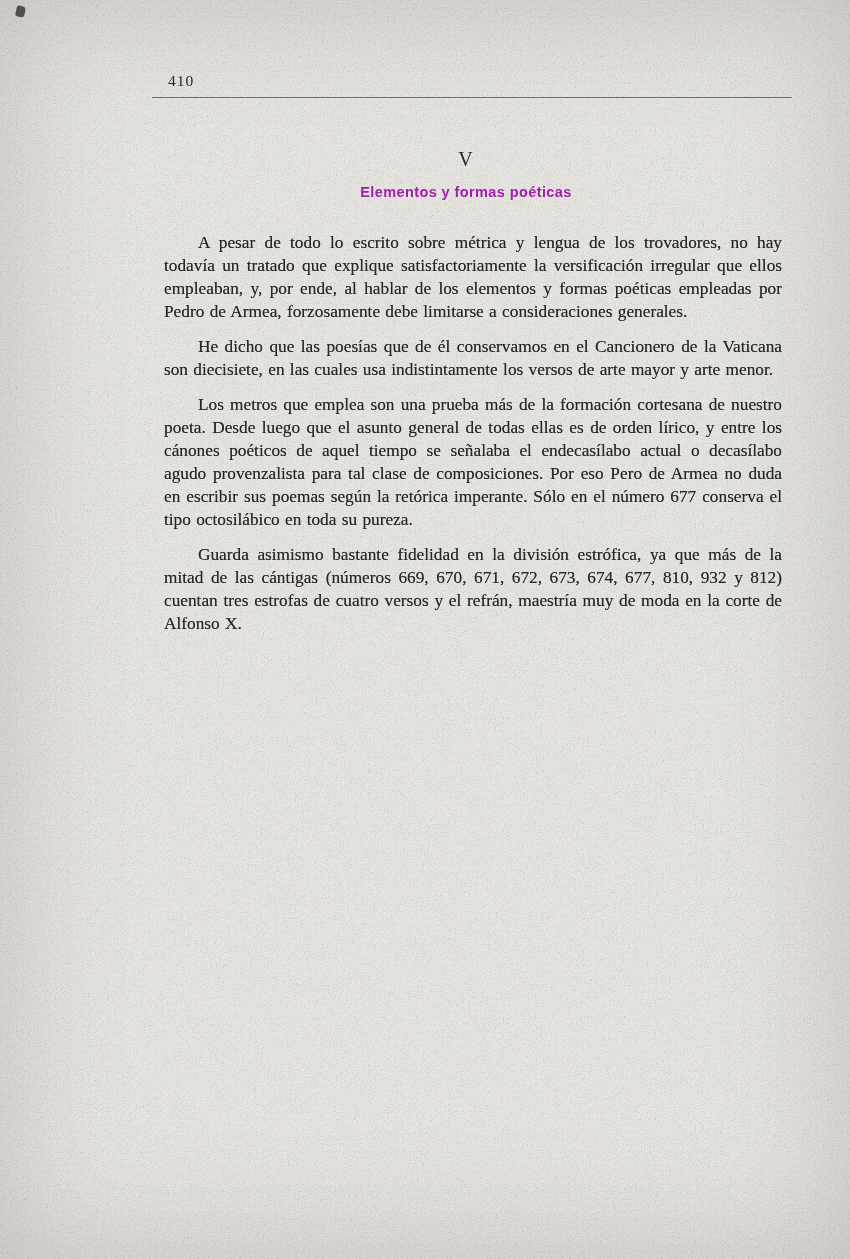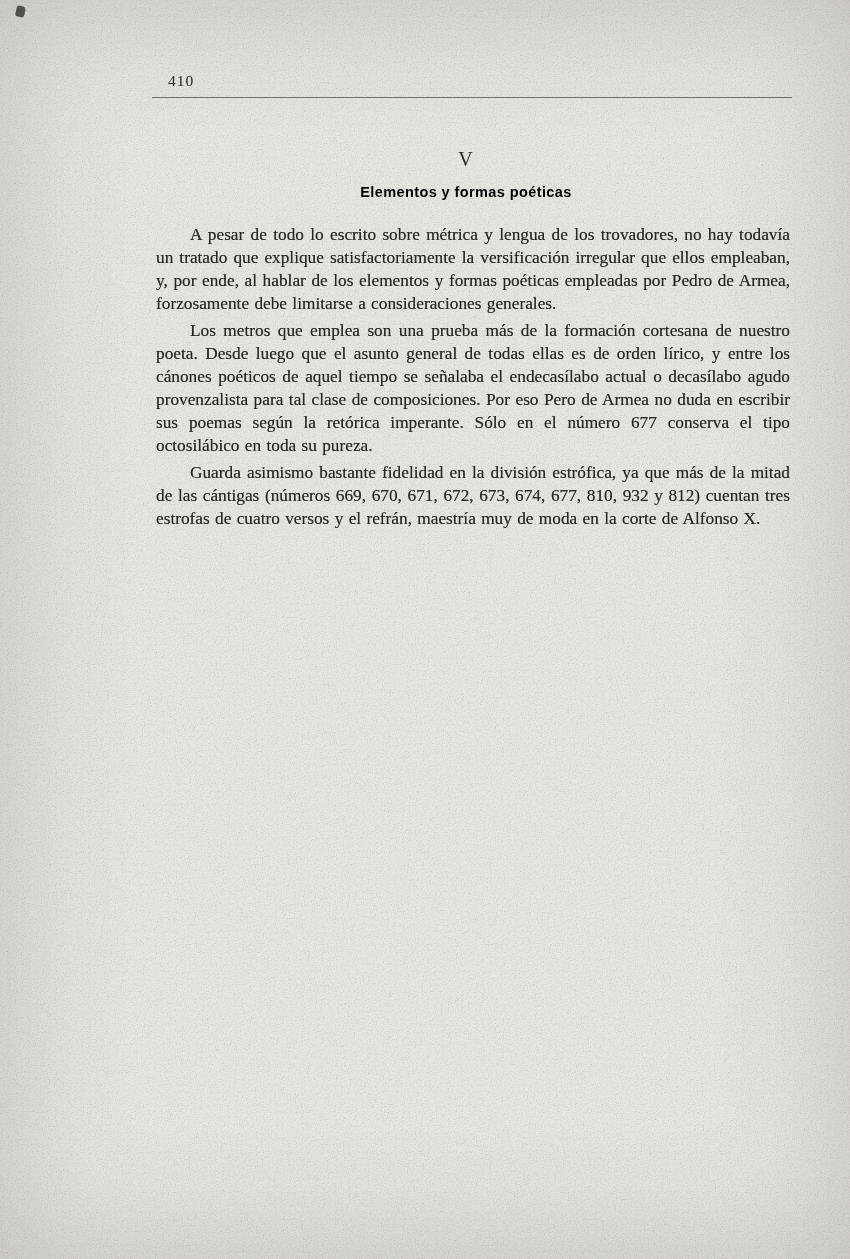--- a/index.html
+++ b/index.html
@@ -80,34 +80,34 @@
   .section-title {
     position: absolute;
     top: 184px;
     left: 152px;
     width: 628px;
     text-align: center;
     font-family: "Liberation Sans", "DejaVu Sans", sans-serif;
     font-weight: 700;
     font-size: 14.5px;
     letter-spacing: 0.4px;
-    color: #000000;
+    color: #a21caf;
   }
   .body-text {
     position: absolute;
     top: 219px;
     left: 152px;
     width: 642px;
     font-size: 17.3px;
     line-height: 23px;
     text-align: justify;
     text-shadow: 0 0 0.5px rgba(30,29,26,0.55);
   }
   .body-text p {
-    margin: 4px;
+    margin: 12px;
     text-indent: 34px;
     word-spacing: 1px;
   }
 </style>
 </head>
 <body>
 
 <div class="scan-page">
 
   <div class="scan-artifact"></div>
@@ -117,20 +117,21 @@
   </div>
 
   <div class="header-divider"></div>
 
   <div class="section-number">V</div>
 
   <div class="section-title">Elementos y formas poéticas</div>
 
   <div class="body-text">
     <p>A pesar de todo lo escrito sobre métrica y lengua de los trovadores, no hay todavía un tratado que explique satisfactoriamente la versificación irregular que ellos empleaban, y, por ende, al hablar de los elementos y formas poéticas empleadas por Pedro de Armea, forzosamente debe limitarse a consideraciones generales.</p>
+    <p>He dicho que las poesías que de él conservamos en el Cancionero de la Vaticana son diecisiete, en las cuales usa indistintamente los versos de arte mayor y arte menor.</p>
     <p>Los metros que emplea son una prueba más de la formación cortesana de nuestro poeta. Desde luego que el asunto general de todas ellas es de orden lírico, y entre los cánones poéticos de aquel tiempo se señalaba el endecasílabo actual o decasílabo agudo provenzalista para tal clase de composiciones. Por eso Pero de Armea no duda en escribir sus poemas según la retórica imperante. Sólo en el número 677 conserva el tipo octosilábico en toda su pureza.</p>
     <p>Guarda asimismo bastante fidelidad en la división estrófica, ya que más de la mitad de las cántigas (números 669, 670, 671, 672, 673, 674, 677, 810, 932 y 812) cuentan tres estrofas de cuatro versos y el refrán, maestría muy de moda en la corte de Alfonso X.</p>
   </div>
 
   <svg class="noise-overlay" width="850" height="1259" aria-hidden="true">
     <filter id="paperNoise">
       <feTurbulence type="fractalNoise" baseFrequency="0.85" numOctaves="2" stitchTiles="stitch"></feTurbulence>
       <feColorMatrix type="matrix" values="0 0 0 0 0.12  0 0 0 0 0.11  0 0 0 0 0.10  0.8 0.8 0.8 0 -1.15"></feColorMatrix>
     </filter>
     <rect width="850" height="1259" filter="url(#paperNoise)"></rect>

